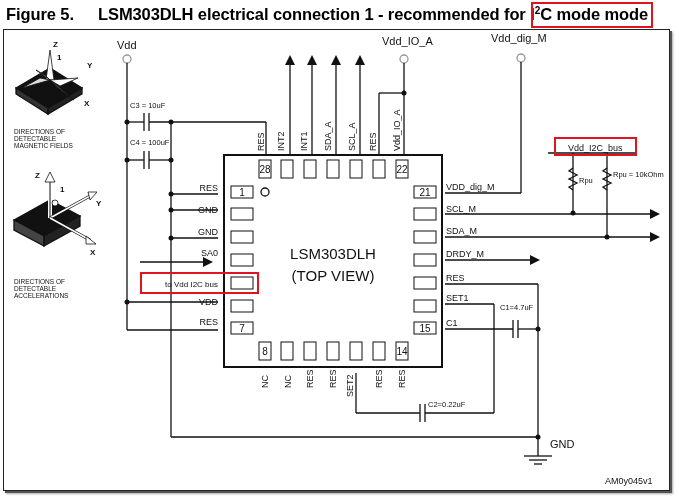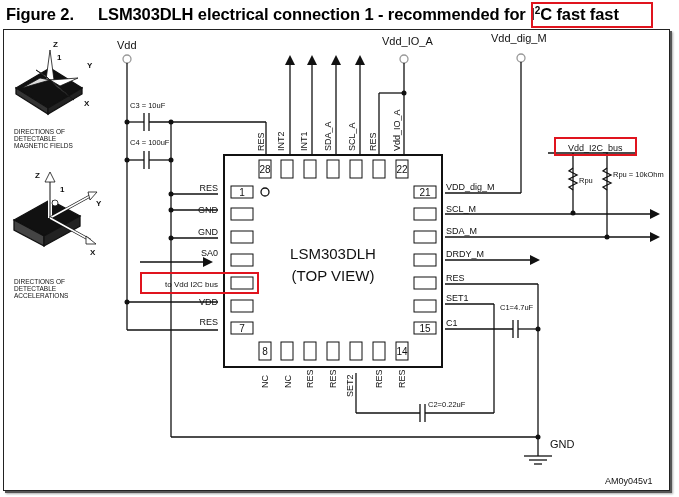--- a/index.html
+++ b/index.html
@@ -8,21 +8,21 @@
   #fig-title .num { display: inline-block; width: 92px; }
   #title-highlight { position: absolute; left: 531px; top: 2px; width: 122px; height: 26px; border: 2px solid #e0141e; box-sizing: border-box; }
   #frame { position: absolute; left: 3px; top: 29px; width: 665px; height: 460px; border: 1px solid #222; box-shadow: 2px 2px 0 #555, 3px 3px 2px #aaa; background: #fff; }
   svg { position: absolute; left: 0; top: 0; }
   .t { font-family: "Liberation Sans", sans-serif; fill: #111; }
 </style>
 </head>
 <body>
 
 <div id="fig-title">
-  <span class="num">Figure 2.</span><span>LSM303DLH electrical connection 1 - recommended for </span><span><span>I</span><sup style="font-size:10px">2</sup><span>C fast fast</span></span>
+  <span class="num">Figure 5.</span><span>LSM303DLH electrical connection 1 - recommended for </span><span><span>I</span><sup style="font-size:10px">2</sup><span>C mode mode</span></span>
 </div>
 <div id="title-highlight"></div>
 
 <div id="frame"></div>
 
 <svg width="679" height="497" viewBox="0 0 679 497">
   <defs>
     <marker id="arrowHead" markerWidth="10" markerHeight="10" refX="5" refY="5" orient="auto" markerUnits="userSpaceOnUse">
       <path d="M0,0 L10,5 L0,10 z" fill="#111"></path>
     </marker>

